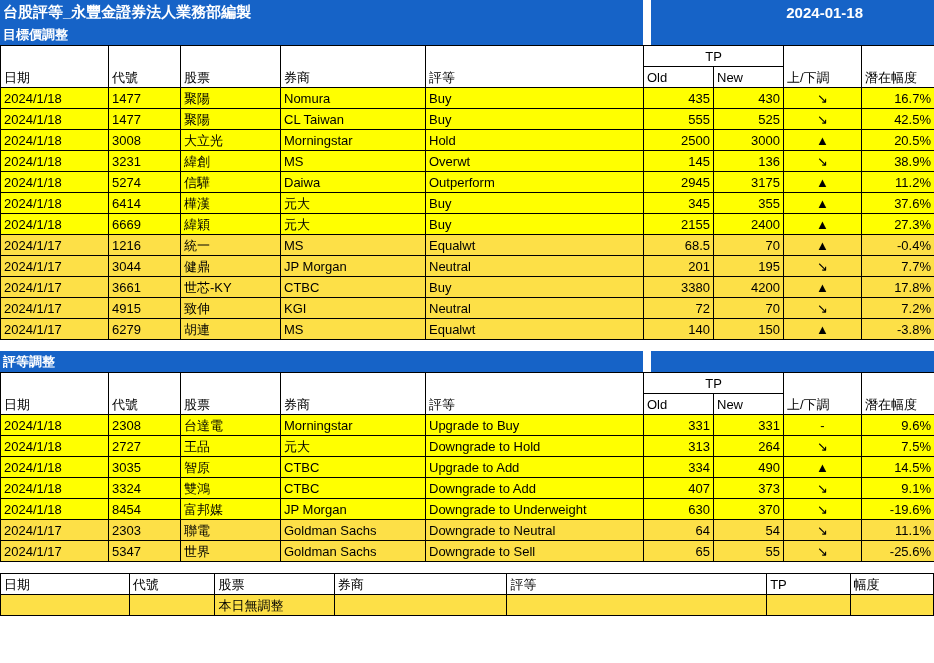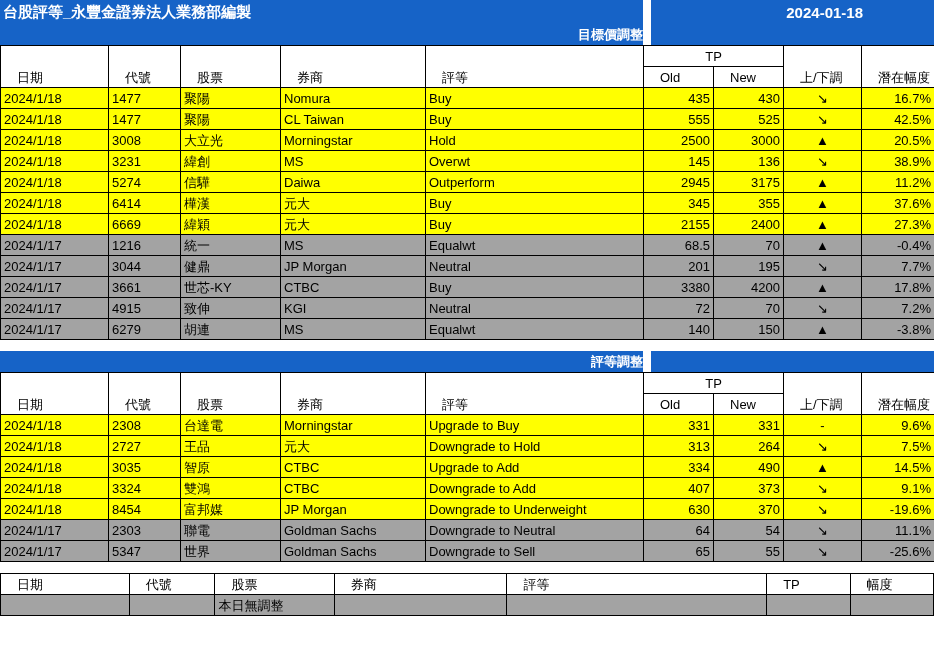--- a/index.html
+++ b/index.html
@@ -30,43 +30,43 @@
   .title-date {
     background: #1663c7; color: #ffffff; font-weight: bold;
     font-size: 15px; text-align: right; white-space: nowrap;
   }
   .title-tail { background: #1663c7; }
 
   
   .section-band {
     background: #1663c7; color: #ffffff; font-weight: bold;
     font-size: 13px; height: 20px; line-height: 20px;
-    padding-left: 3px; white-space: nowrap; text-align: right;
+    padding-left: 3px; white-space: nowrap;
   }
   .band-row td { height: 20px; }
   .band-white { background: #ffffff; }
 
   
   .grid { width: 934px; }
   .grid td {
     border: 1px solid #000;
     height: 21px;
     font-size: 13px;
     line-height: 19px;
     white-space: nowrap;
     overflow: hidden;
   }
   .grid td.noborder { border: none; }
-  .hdr { text-align: left; padding-left: 16px; vertical-align: bottom; }
+  .hdr { text-align: left; padding-left: 3px; vertical-align: bottom; }
   .hdr-c { text-align: center; vertical-align: middle; }
   .c-left { text-align: left; padding-left: 3px; }
   .c-right { text-align: right; padding-right: 3px; }
   .c-center { text-align: center; }
   .hl { background: #ffff00; }
-  .plain { background: #a3a3a3; margin-top: 42px; }
+  .plain { background: #fde047; margin-top: 42px; }
 
   .spacer { height: 11px; }
   .spacer td { border: none; height: 11px; }
 
   .arrow { font-size: 11px; }
 </style>
 </head>
 <body>
 
 <div class="sheet">

